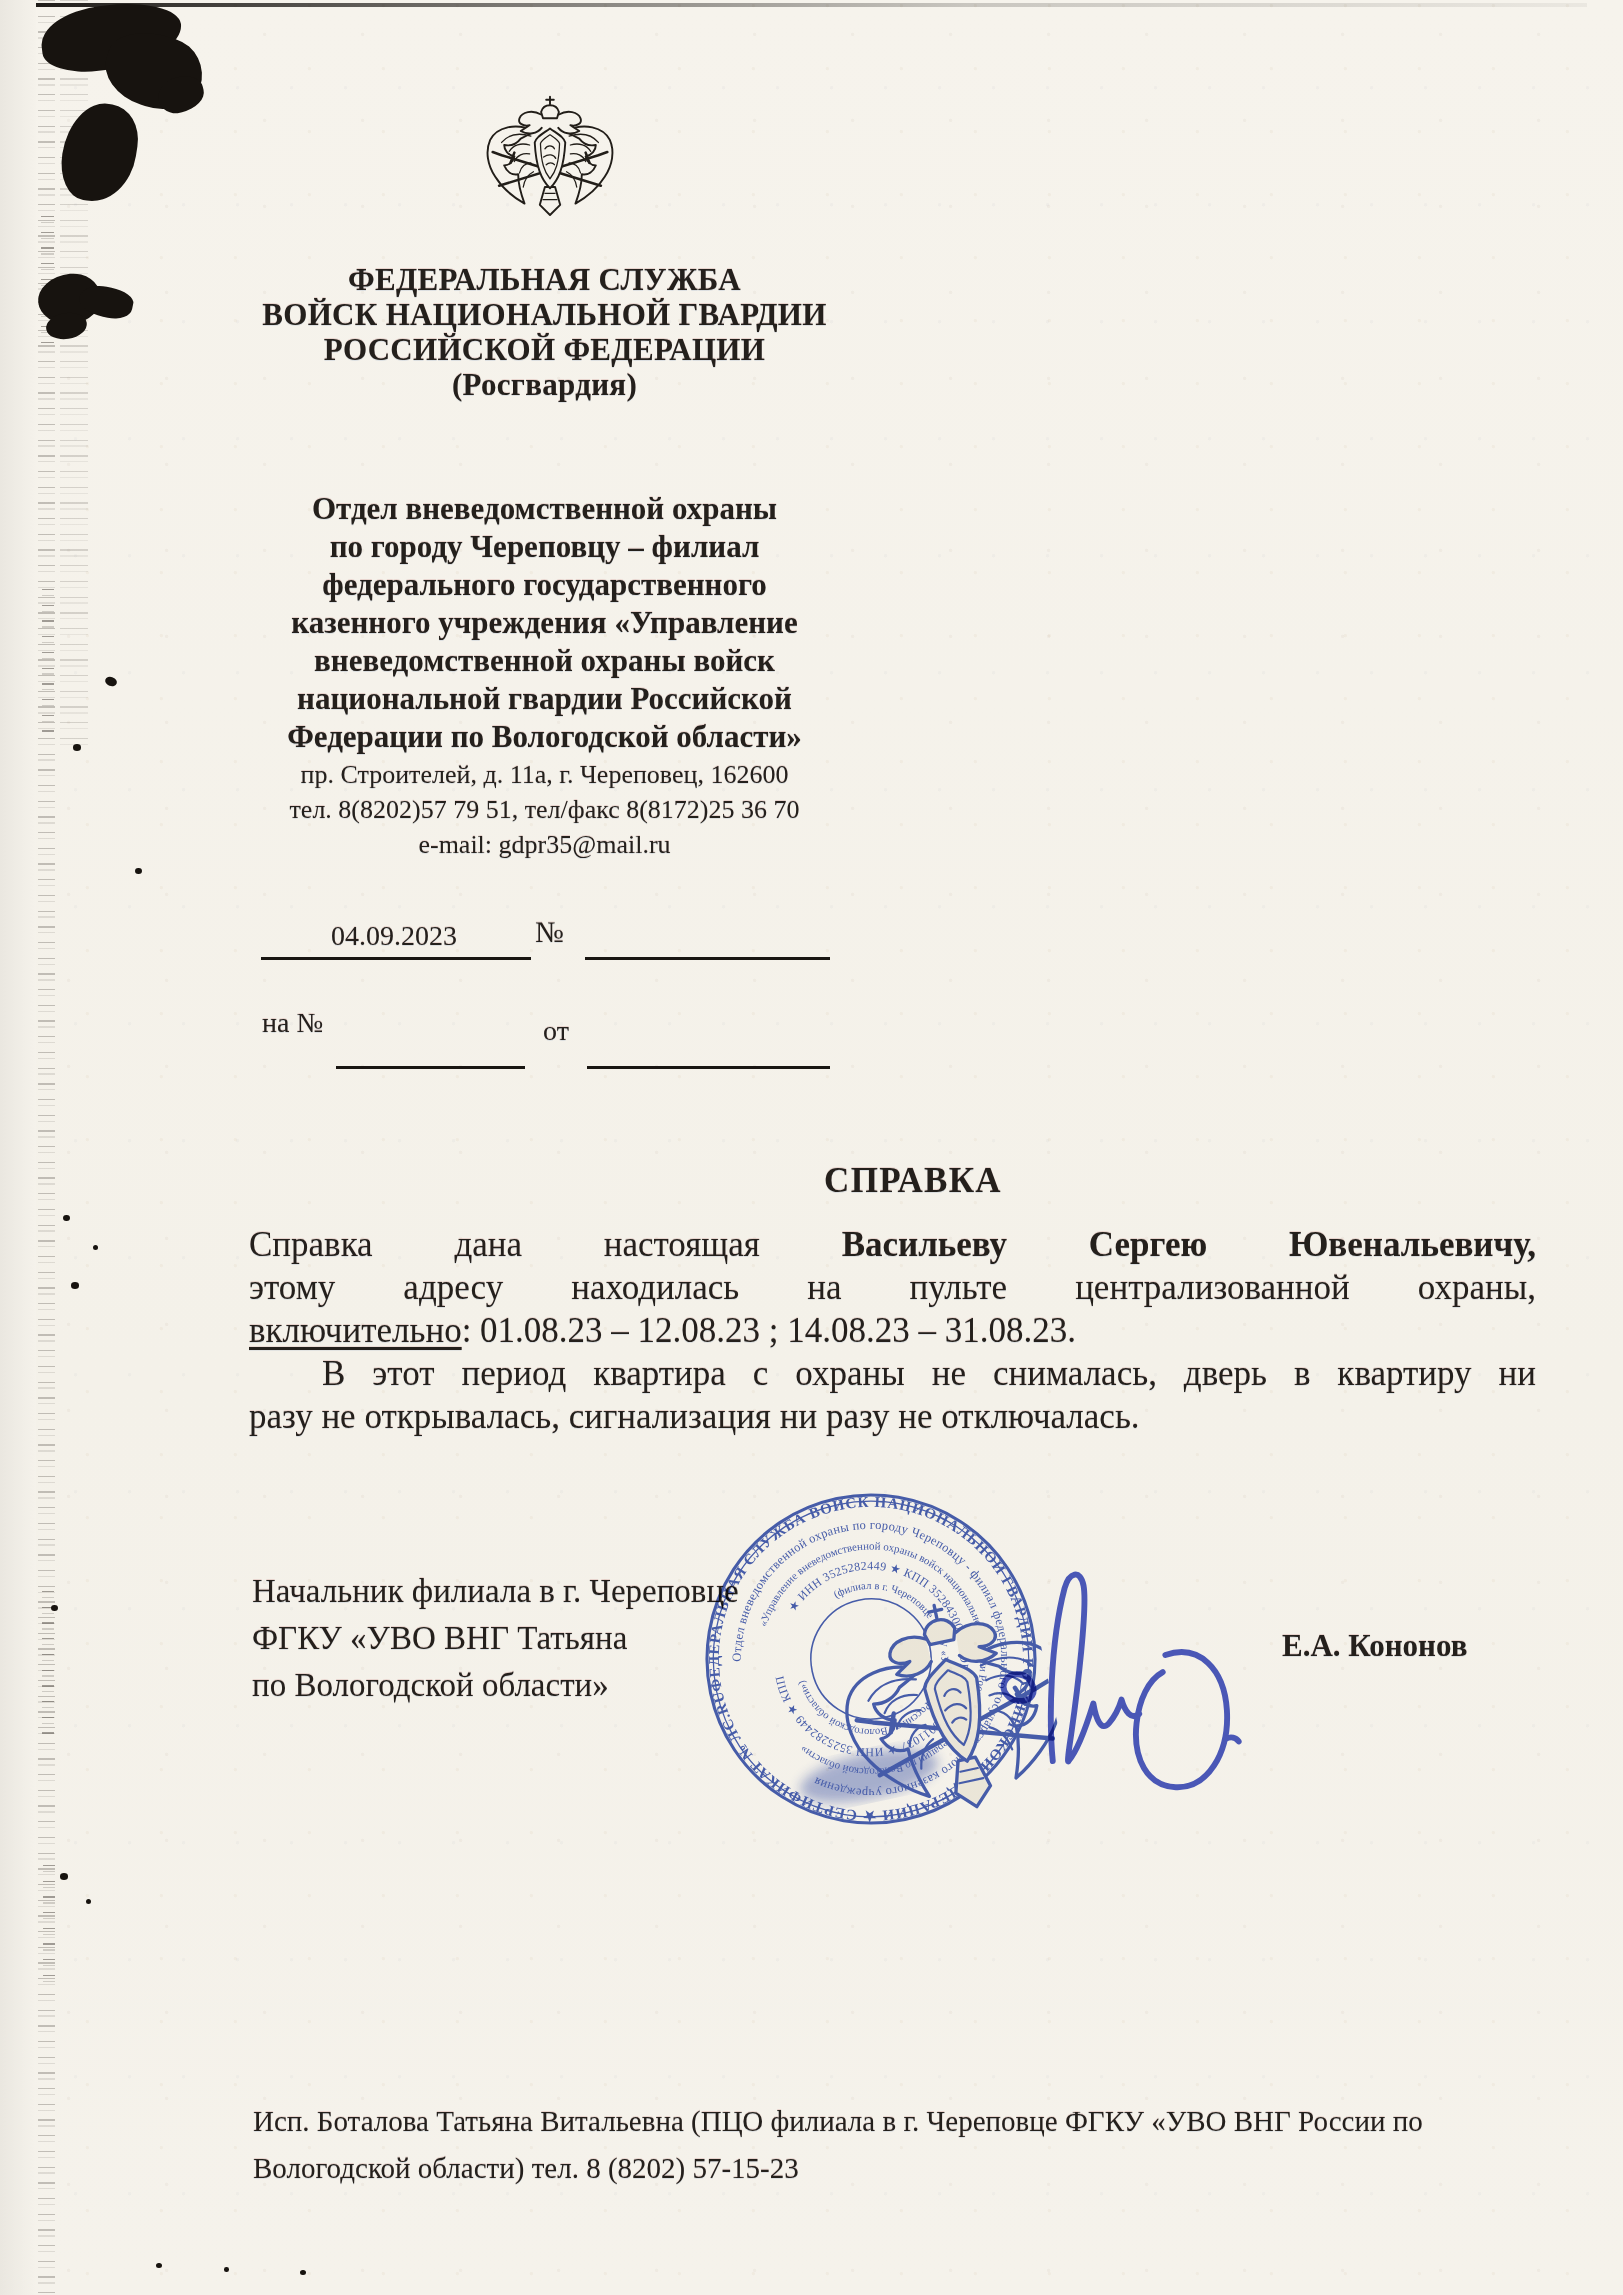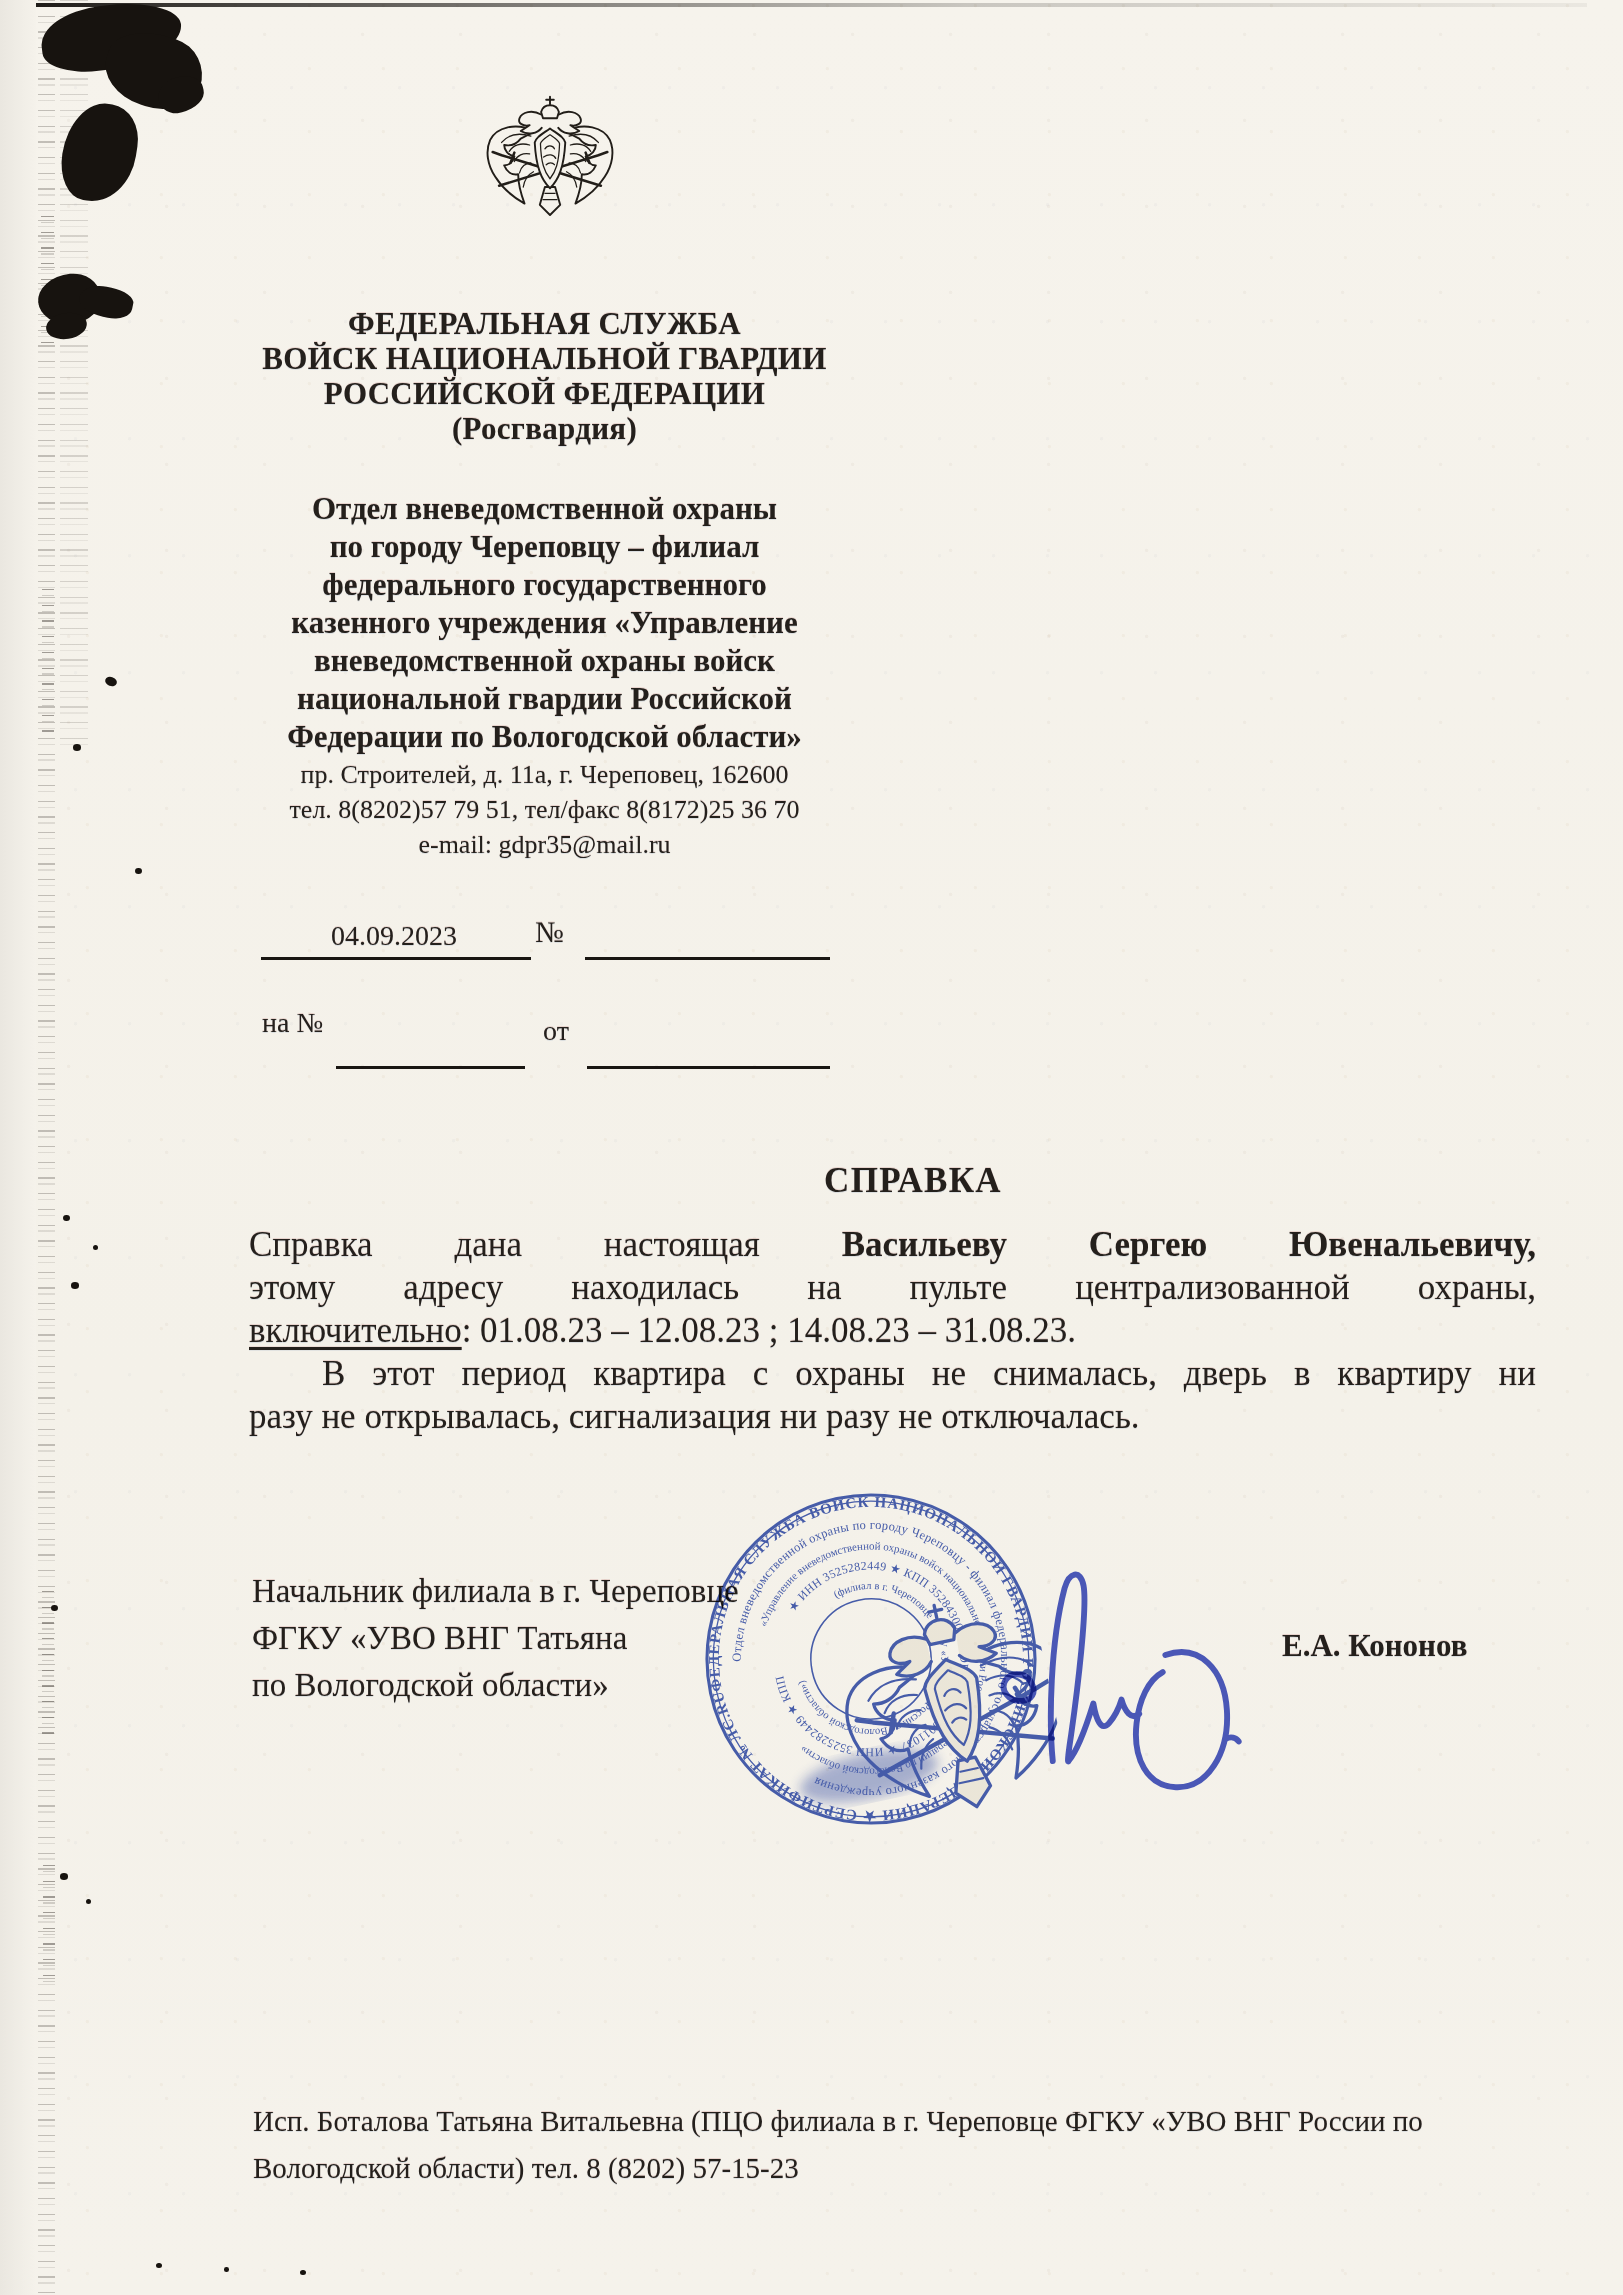--- a/index.html
+++ b/index.html
@@ -101,21 +101,21 @@
 
       <path stroke-width="2" d="M102 84 C106 78 114 78 117 84 M100 97 C108 91 116 93 119 99 M104 109 C108 105 114 105 117 109"></path>
     </g>
   </symbol>
 </svg>
 
 <svg class="abs" style="left:480px;top:92px;color:#221e19;" width="140" height="134" viewBox="0 0 220 200">
   <use href="#eagle"></use>
 </svg>
 
-<div id="org" class="abs center ink" style="left:217px;top:262px;width:655px;margin-top:44px;">
+<div id="org" class="abs center ink" style="left:217px;top:262px;width:655px;">
   <div class="ln">ФЕДЕРАЛЬНАЯ СЛУЖБА</div>
   <div class="ln">ВОЙСК НАЦИОНАЛЬНОЙ ГВАРДИИ</div>
   <div class="ln">РОССИЙСКОЙ ФЕДЕРАЦИИ</div>
   <div class="ln">(Росгвардия)</div>
 </div>
 
 <div id="division" class="abs center ink" style="left:217px;top:450px;width:655px;">
   <div class="ln">Отдел вневедомственной охраны</div>
   <div class="ln">по городу Череповцу – филиал</div>
   <div class="ln">федерального государственного</div>

